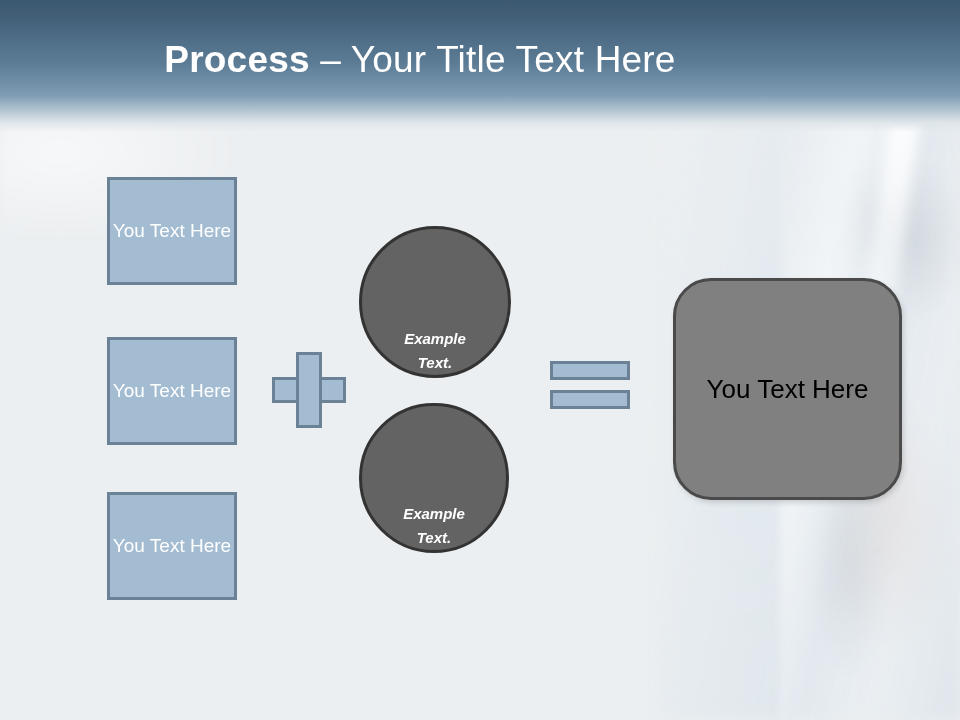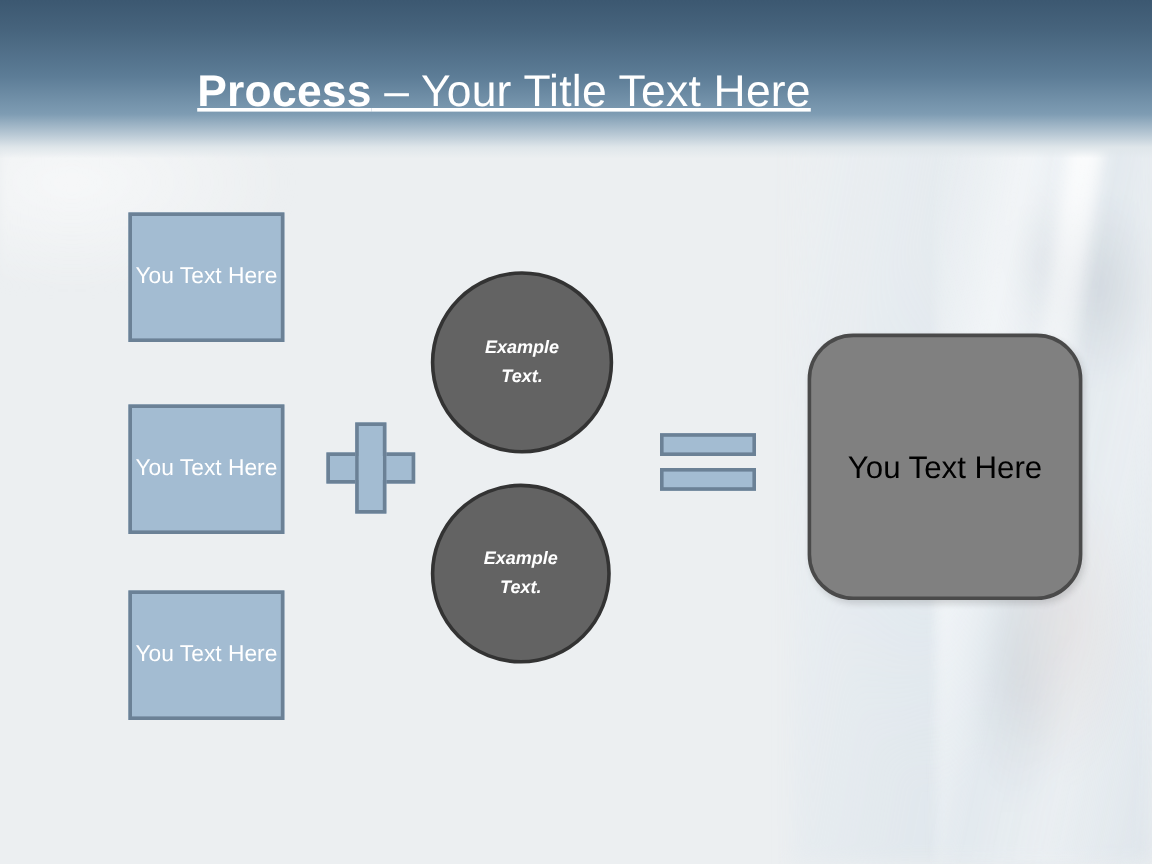--- a/index.html
+++ b/index.html
@@ -86,29 +86,28 @@
         #3c5871 0%,
         #46637c 18%,
         #5c7c96 48%,
         #7e9cb3 72%,
         #b9c9d5 85%,
         #dfe6ea 93%,
         rgba(236,239,241,0) 100%);
   }
   .title {
     position: absolute;
-    left: 0; top: 52px;
+    left: 0; top: 36px;
     width: 840px;
     text-align: center;
     color: #ffffff;
     font-size: 37px;
     line-height: 48px;
     letter-spacing: 0.2px;
     white-space: nowrap;
-    text-decoration: underline;
   }
   .title .t-bold { font-weight: bold; }
   .title .t-rest { font-weight: normal; }
 
   
   .in-box {
     position: absolute;
     width: 124px;
     height: 102px;
     background: #a3bcd2;
@@ -152,21 +151,21 @@
   
   .circle {
     position: absolute;
     border-radius: 50%;
     background: #636363;
     border: 3px solid #333333;
     box-sizing: border-box;
     display: flex;
     flex-direction: column;
     align-items: center;
-    justify-content: center;
+    justify-content: flex-end;
     text-align: center;
     color: #ffffff;
     font-size: 15px;
     line-height: 24px;
     font-weight: bold;
     font-style: italic;
   }
   #circle-1 { left: 359px; top: 226px; width: 152px; height: 152px; }
   #circle-2 { left: 359px; top: 403px; width: 150px; height: 150px; }
 

